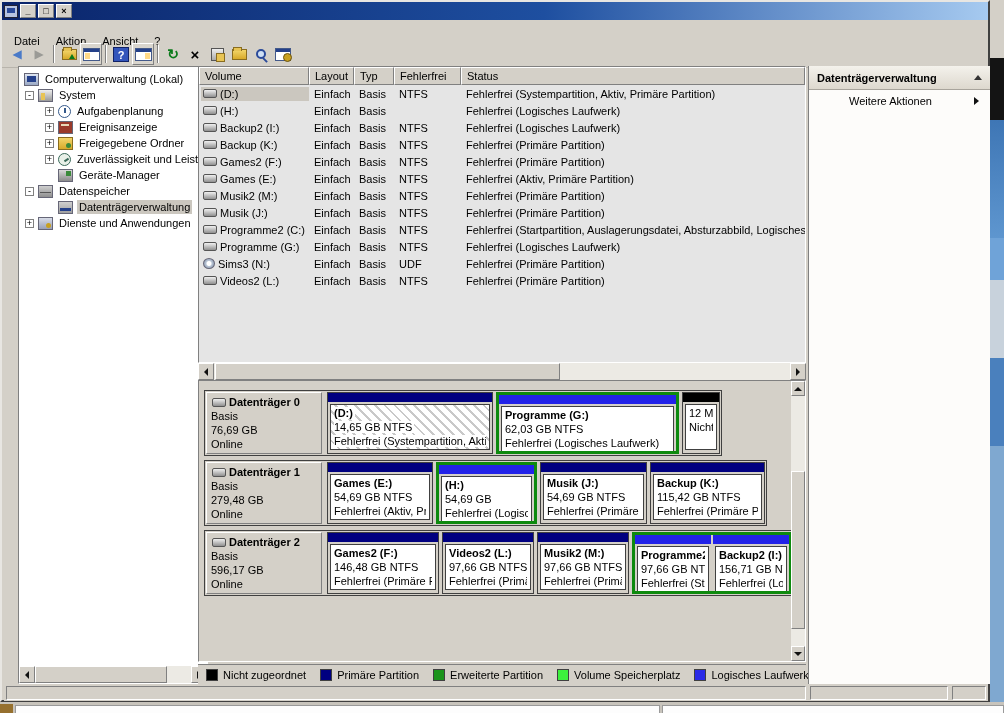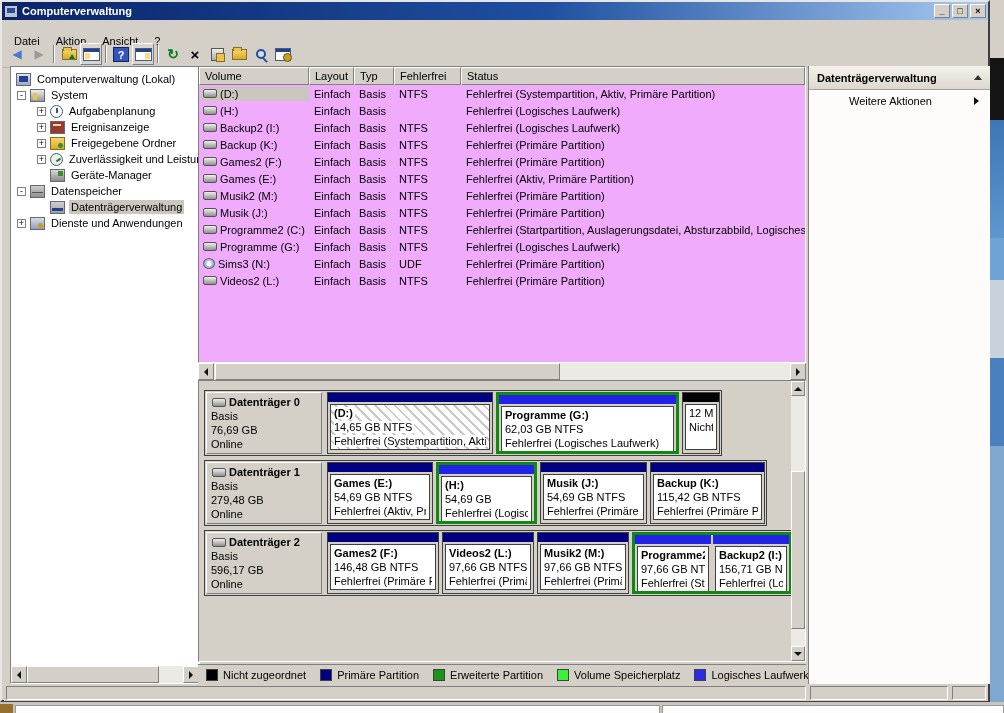--- a/index.html
+++ b/index.html
@@ -57,21 +57,21 @@
                     background:#e8c454; border:1px solid #8a6d1f; }
   .mi-find { width:10px; height:10px; border:2px solid #2a4a9a; border-radius:50%; background:#cfe0f5; }
   .mi-find::after { content:""; position:absolute; right:-4px; bottom:-4px; width:6px; height:2px;
                     background:#2a4a9a; transform:rotate(45deg); }
   .mi-manage { width:16px; height:13px; background:#fff; border:1px solid #445a8a; }
   .mi-manage::before { content:""; position:absolute; left:0; top:0; right:0; height:3px; background:#24408a; }
   .mi-manage::after { content:""; position:absolute; right:-2px; bottom:-2px; width:7px; height:7px;
                       border-radius:50%; background:#c8a020; border:1px solid #6a5210; }
 
   
-  #tree { position:absolute; left:8px; top:64px; width:190px; height:618px; background:#fff; }
+  #tree { position:absolute; left:16px; top:64px; width:190px; height:618px; background:#fff; }
   #tree.bev-in {}
   .trow { height:16px; display:flex; align-items:center; white-space:nowrap; overflow:hidden; }
   .exp { width:9px; height:9px; border:1px solid #808080; background:#fff; font-size:9px;
          line-height:7px; text-align:center; margin-right:4px; flex:none; color:#000; }
   .tlabel { padding:1px 2px; }
   .tlabel.sel { background:#CBC7BF; }
   .ti { width:15px; height:13px; margin-right:4px; flex:none; position:relative; border:1px solid #667; }
   .ti-computer { background:linear-gradient(#dfe6f2,#9aa8c4); }
   .ti-computer::after { content:""; position:absolute; left:2px; top:2px; right:2px; bottom:3px; background:#24408a; }
   .ti-systools { background:linear-gradient(#eee,#999); }
@@ -101,21 +101,21 @@
   .sb-btn { position:absolute; background:#D4D0C8; display:flex; align-items:center; justify-content:center; }
   .sb-thumb { position:absolute; background:#D4D0C8; }
   .ar { width:0; height:0; }
   .ar-l { border:4px solid transparent; border-right:4px solid #111; margin-left:-4px; }
   .ar-r { border:4px solid transparent; border-left:4px solid #111; margin-right:-4px; }
   .ar-u { border:4px solid transparent; border-bottom:4px solid #111; margin-top:-4px; }
   .ar-d { border:4px solid transparent; border-top:4px solid #111; margin-bottom:-4px; }
 
   
   #middle { position:absolute; left:196px; top:64px; width:608px; height:618px; }
-  #vol-list { position:absolute; left:0; top:0; width:608px; height:297px; background:#f0abfc; overflow:hidden; }
+  #vol-list { position:absolute; left:0; top:0; width:608px; height:297px; background:#e5e5e5; overflow:hidden; }
   #vol-header { display:flex; height:18px; background:#D4D0C8; }
   .hcell { padding:2px 0 0 5px; overflow:hidden; white-space:nowrap; flex:none; }
   .vrow { display:flex; height:17px; align-items:center; white-space:nowrap; }
   .vcell { padding-left:5px; overflow:hidden; white-space:nowrap; flex:none; }
   .c-vol{width:110px;} .c-lay{width:45px;} .c-typ{width:40px;} .c-fs{width:67px;} .c-st{width:344px;}
   .vol-name { display:flex; align-items:center; padding:1px 3px 1px 1px; }
   .vol-name.sel { background:#CBC7BF; }
   .i-drv { width:14px; height:9px; background:linear-gradient(#f0f0f0,#909090); border:1px solid #555;
            border-radius:2px; margin:0 3px 0 1px; flex:none; }
   .i-disc { width:12px; height:11px; border-radius:50%; border:1px solid #667; margin:0 3px 0 1px; flex:none;
@@ -180,21 +180,20 @@
   #bb-win2 { position:absolute; left:662px; top:3px; width:342px; height:8px; background:#FDFDFD;
              border:1px solid #9a9a9a; border-bottom:none; }
 </style>
 </head>
 <body>
 
 <div id="win">
 
   <div id="titlebar">
     <span id="app-icon"></span>
-    <span id="title-text">Computerverwaltung</span>
     <span class="tb-btn bev-out">_</span>
     <span class="tb-btn bev-out">□</span>
     <span class="tb-btn bev-out">×</span>
   </div>
 
   <div id="menubar">
     <span class="menu-item">Datei</span>
     <span class="menu-item">Aktion</span>
     <span class="menu-item">Ansicht</span>
     <span class="menu-item">?</span>

